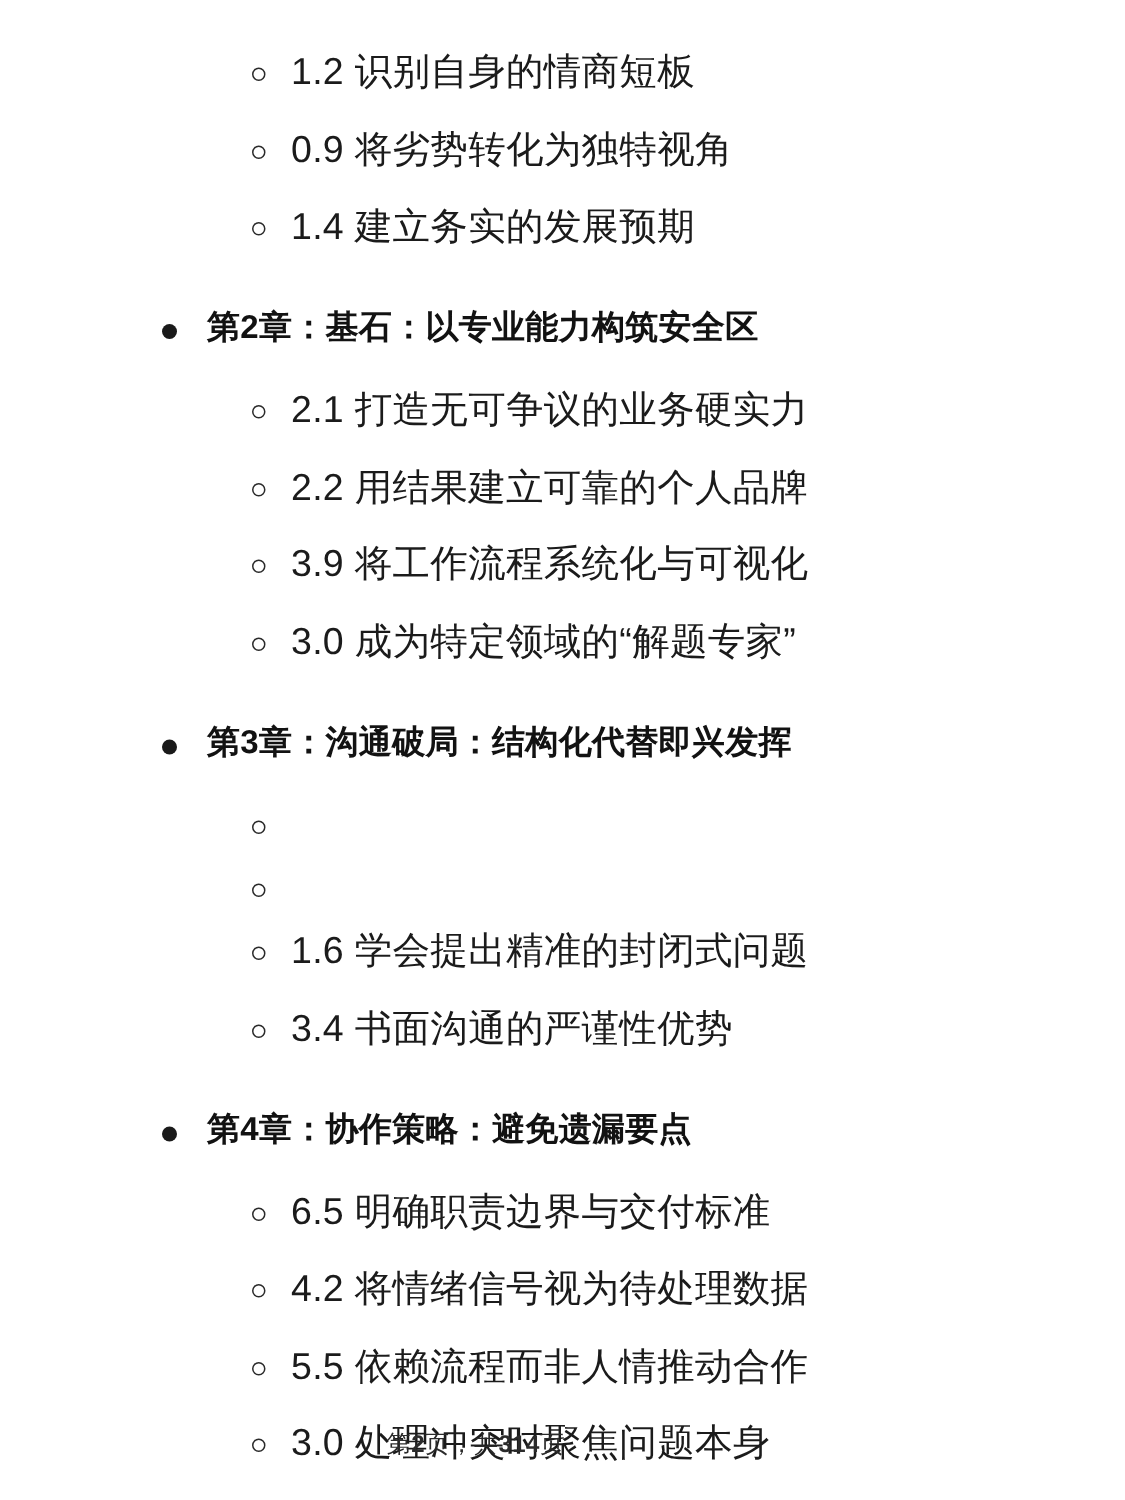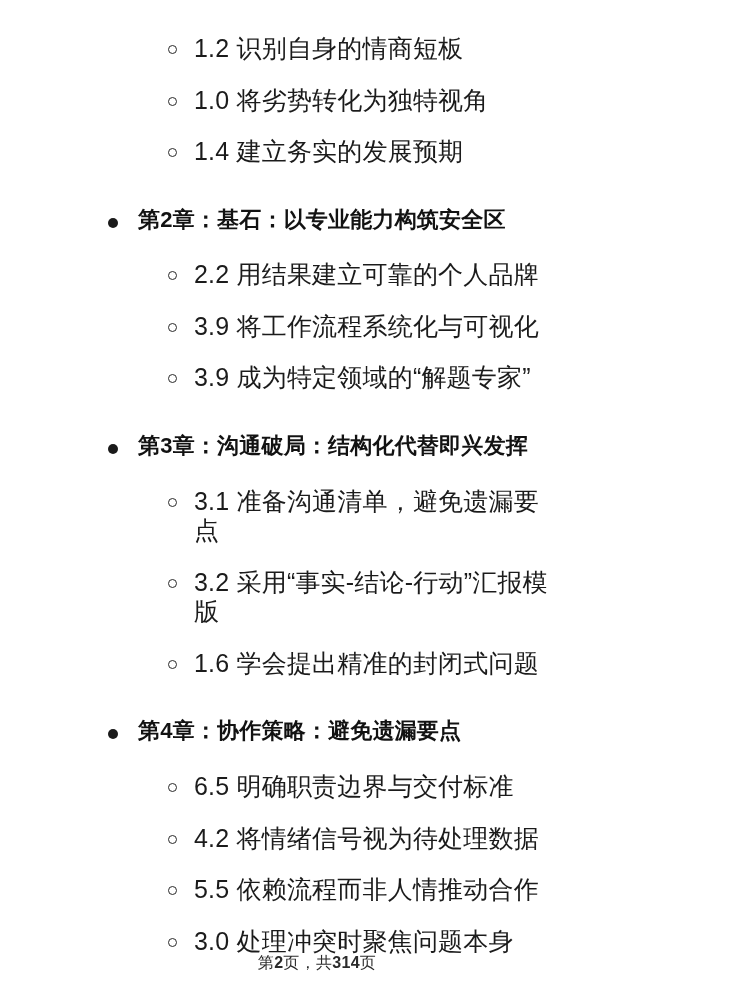--- a/index.html
+++ b/index.html
@@ -117,21 +117,21 @@
     <li class="sub-item">
       <span class="marker">
           <span class="ring"></span>
         </span>
       <span class="txt">1.2 识别自身的情商短板</span>
     </li>
     <li class="sub-item">
       <span class="marker">
           <span class="ring"></span>
         </span>
-      <span class="txt">1.0 将劣势转化为独特视角</span>
+      <span class="txt">0.9 将劣势转化为独特视角</span>
     </li>
     <li class="sub-item">
       <span class="marker">
           <span class="ring"></span>
         </span>
       <span class="txt">1.4 建立务实的发展预期</span>
     </li>
   </ul>
 
   <div class="chapter-gap-top"></div>
@@ -141,64 +141,74 @@
       <span class="marker">
           <span class="dot"></span>
         </span>
       <span class="txt">第2章：基石：以专业能力构筑安全区</span>
     </div>
     <ul class="sub-list">
       <li class="sub-item">
         <span class="marker">
             <span class="ring"></span>
           </span>
+        <span class="txt">2.1 打造无可争议的业务硬实力</span>
+      </li>
+      <li class="sub-item">
+        <span class="marker">
+            <span class="ring"></span>
+          </span>
         <span class="txt">2.2 用结果建立可靠的个人品牌</span>
       </li>
       <li class="sub-item">
         <span class="marker">
             <span class="ring"></span>
           </span>
         <span class="txt">3.9 将工作流程系统化与可视化</span>
       </li>
       <li class="sub-item">
         <span class="marker">
             <span class="ring"></span>
           </span>
-        <span class="txt">3.9 成为特定领域的“解题专家”</span>
+        <span class="txt">3.0 成为特定领域的“解题专家”</span>
       </li>
     </ul>
   </div>
 
   <div class="chapter-gap-top"></div>
 
   <div class="chapter-block">
     <div class="chapter-row">
       <span class="marker">
           <span class="dot"></span>
         </span>
       <span class="txt">第3章：沟通破局：结构化代替即兴发挥</span>
     </div>
     <ul class="sub-list">
       <li class="sub-item">
         <span class="marker">
             <span class="ring"></span>
           </span>
-        <span class="txt">3.1 准备沟通清单，避免遗漏要点</span>
-      </li>
-      <li class="sub-item">
-        <span class="marker">
-            <span class="ring"></span>
-          </span>
-        <span class="txt">3.2 采用“事实-结论-行动”汇报模版</span>
+      </li>
+      <li class="sub-item">
+        <span class="marker">
+            <span class="ring"></span>
+          </span>
       </li>
       <li class="sub-item">
         <span class="marker">
             <span class="ring"></span>
           </span>
         <span class="txt">1.6 学会提出精准的封闭式问题</span>
+      </li>
+      <li class="sub-item">
+        <span class="marker">
+            <span class="ring"></span>
+          </span>
+        <span class="txt">3.4 书面沟通的严谨性优势</span>
       </li>
     </ul>
   </div>
 
   <div class="chapter-gap-top"></div>
 
   <div class="chapter-block">
     <div class="chapter-row">
       <span class="marker">
           <span class="dot"></span>

